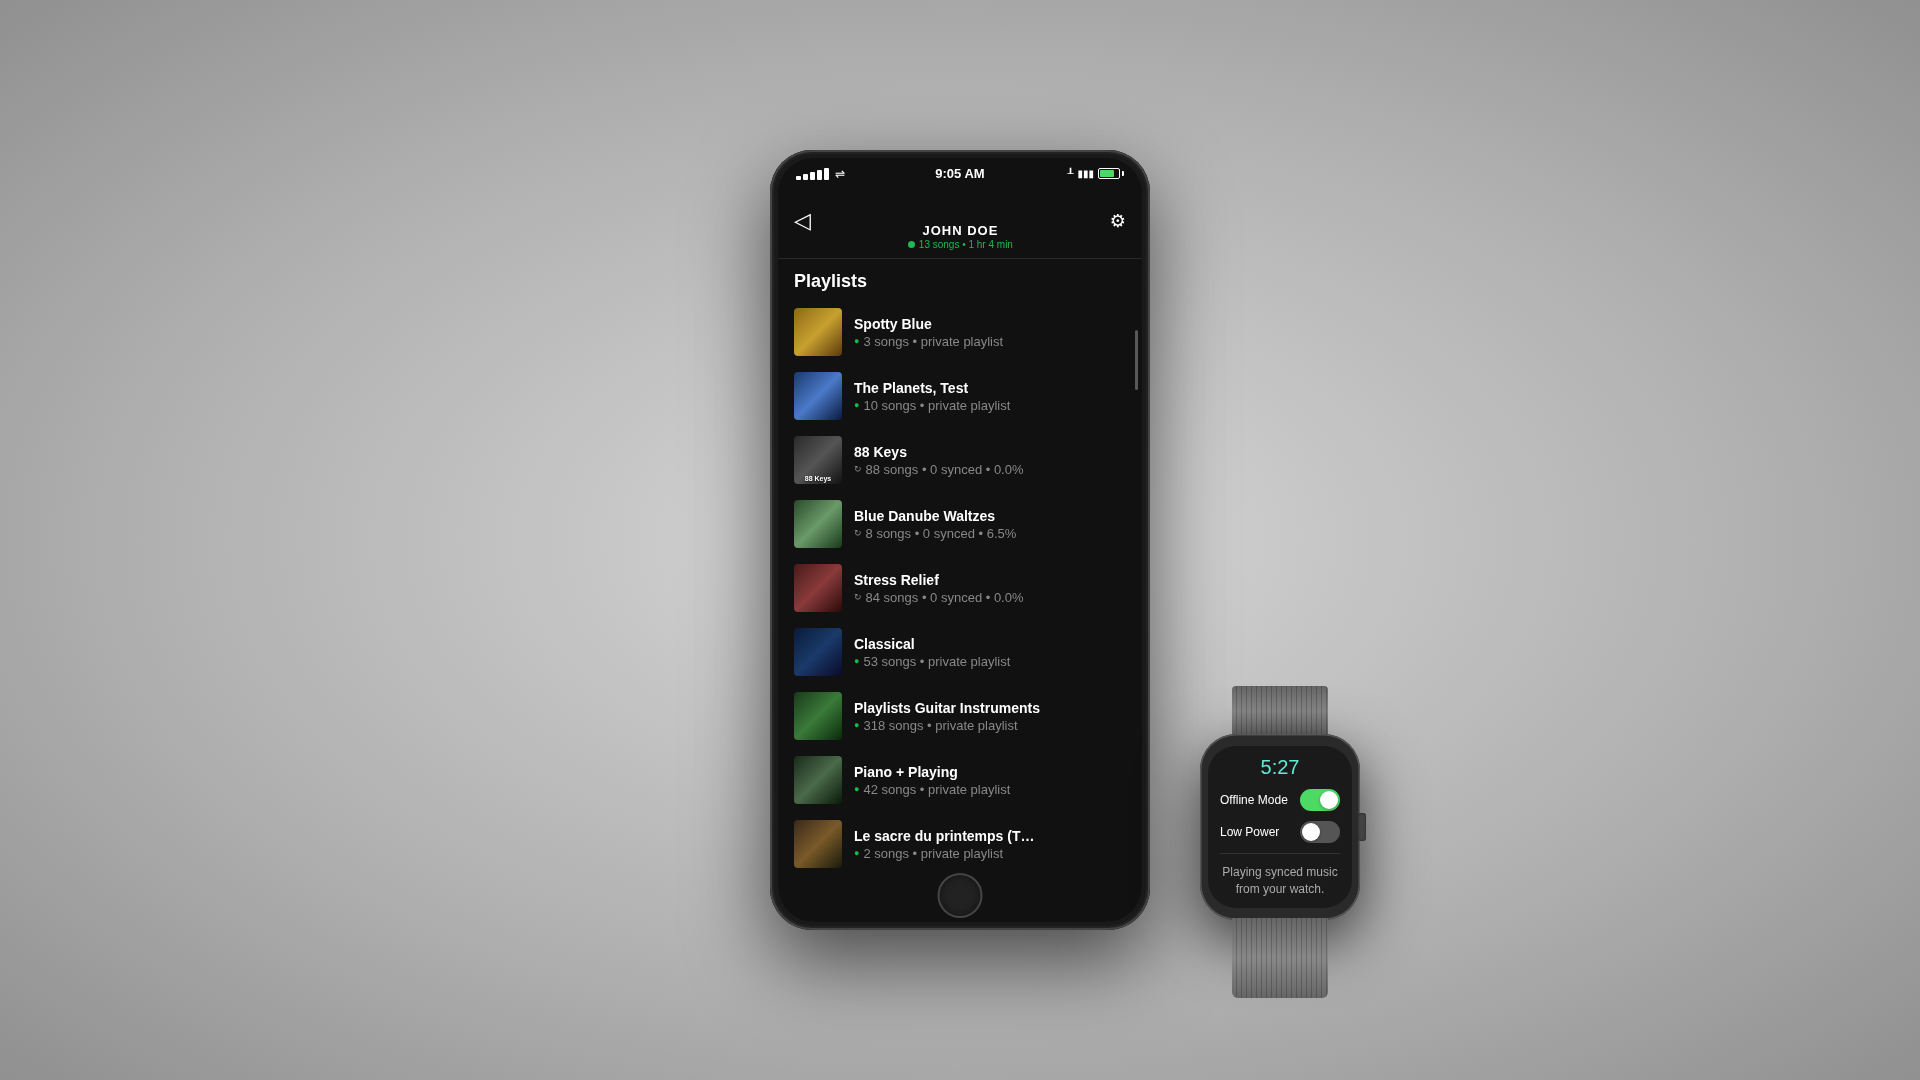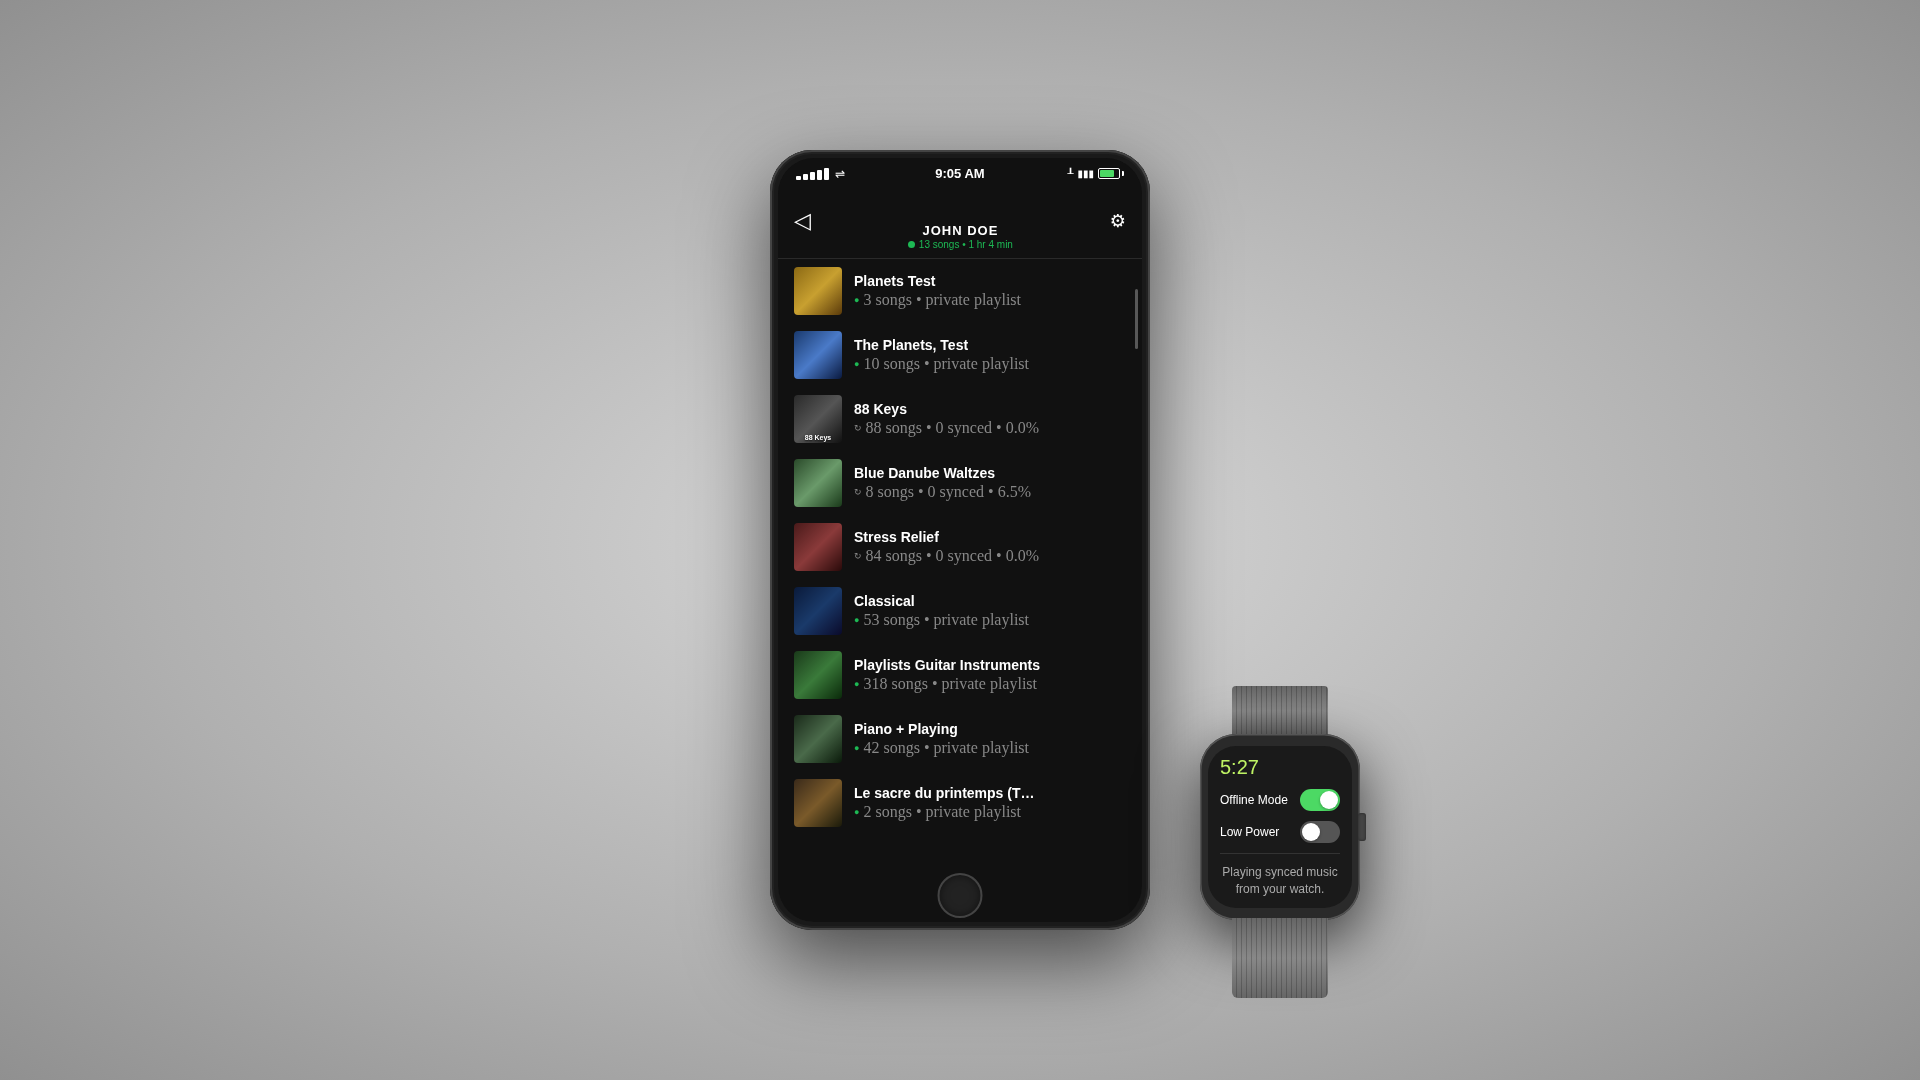--- a/index.html
+++ b/index.html
@@ -276,22 +276,21 @@
 
     .meta-icon {
       font-size: 9px;
     }
 
     .meta-icon.green { color: #1db954; }
     .meta-icon.gray { color: #888; }
 
     .playlist-meta-text {
       color: #888;
-      font-size: 16px;
-      font-family: Liberation Serif, serif;
+      font-size: 13px;
     }
 
     
     .iphone-home {
       position: absolute;
       bottom: 12px;
       left: 50%;
       transform: translateX(-50%);
       width: 45px;
       height: 45px;
@@ -319,23 +318,24 @@
     }
 
     .watch-screen {
       background: #1a1a1a;
       border-radius: 28px;
       overflow: hidden;
       padding: 10px 12px;
     }
 
     .watch-time {
-      color: #bef264;
+      color: #5eead4;
       font-size: 20px;
       font-weight: 300;
+      text-align: center;
       margin-bottom: 10px;
     }
 
     .watch-row {
       display: flex;
       align-items: center;
       justify-content: space-between;
       margin-bottom: 10px;
     }
 
@@ -484,31 +484,32 @@
           <div class="nav-title-block">
             <div class="nav-title">JOHN DOE</div>
             <div class="nav-subtitle">
               <span class="green-dot"></span>
               <span class="nav-subtitle-text">13 songs • 1 hr 4 min</span>
             </div>
           </div>
           <span class="nav-settings">⚙</span>
         </div>
 
+        <div class="playlists-header">Playlists</div>
 
         <div class="playlist-list" style="position:relative;">
           <div class="scroll-indicator"></div>
 
           <div id="playlist-items">
               <div class="playlist-item">
       <div class="playlist-thumb thumb-spotty">
         
       </div>
       <div class="playlist-info">
-        <div class="playlist-name">Planets Test</div>
+        <div class="playlist-name">Spotty Blue</div>
         <div class="playlist-meta">
           <span class="meta-icon green">●</span>
           <span class="playlist-meta-text">3 songs • private playlist</span>
         </div>
       </div>
     </div>
               <div class="playlist-item">
       <div class="playlist-thumb thumb-planets">
         
       </div>

